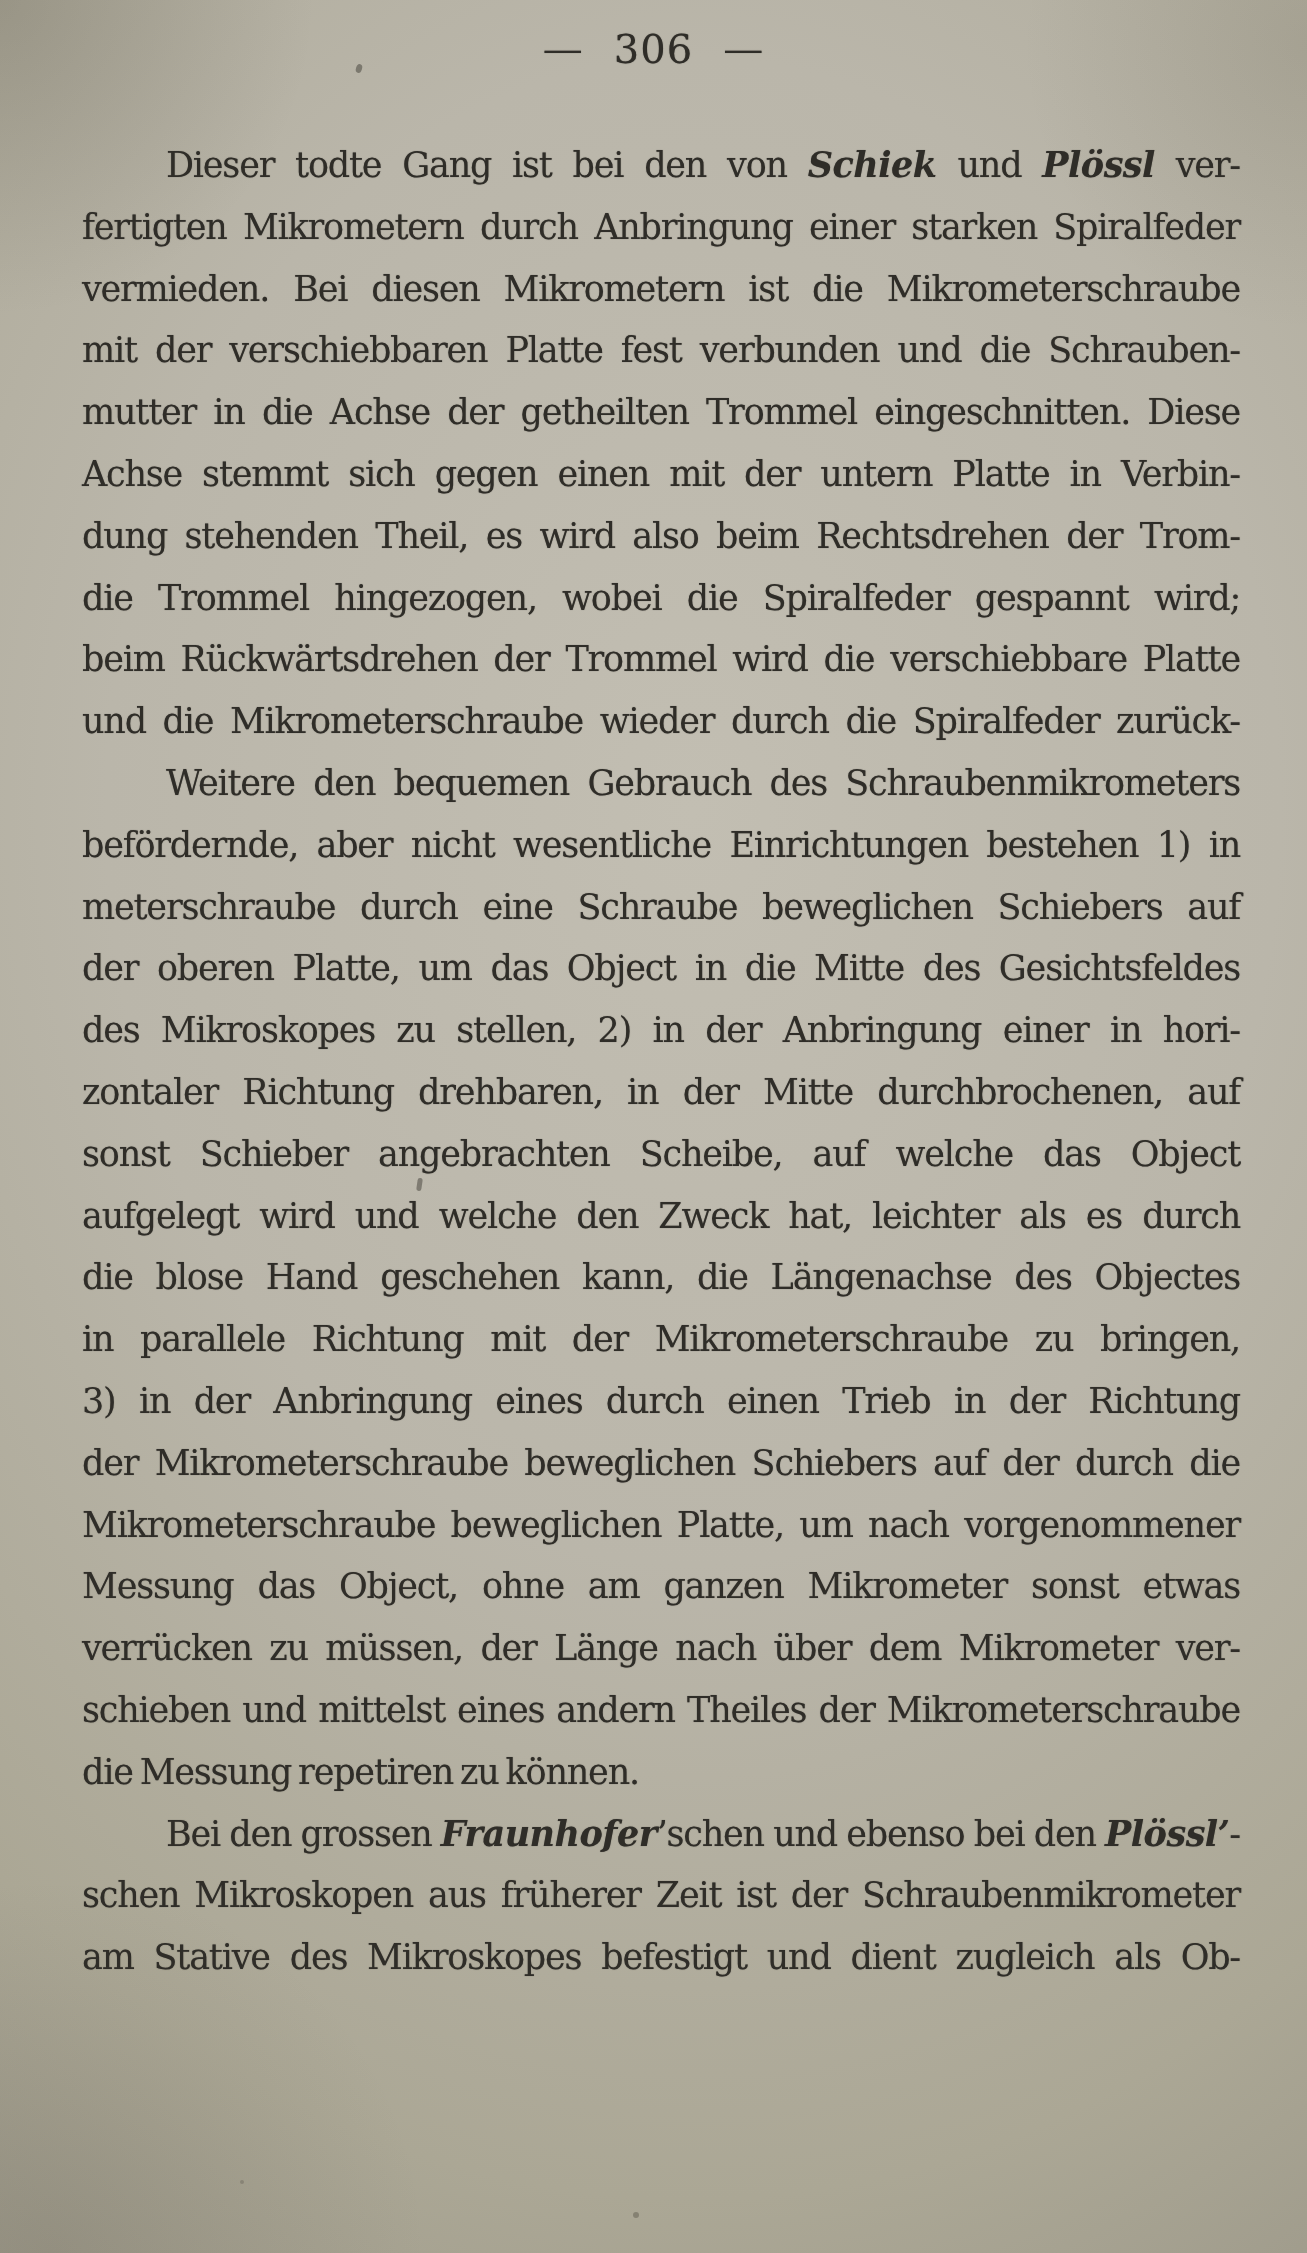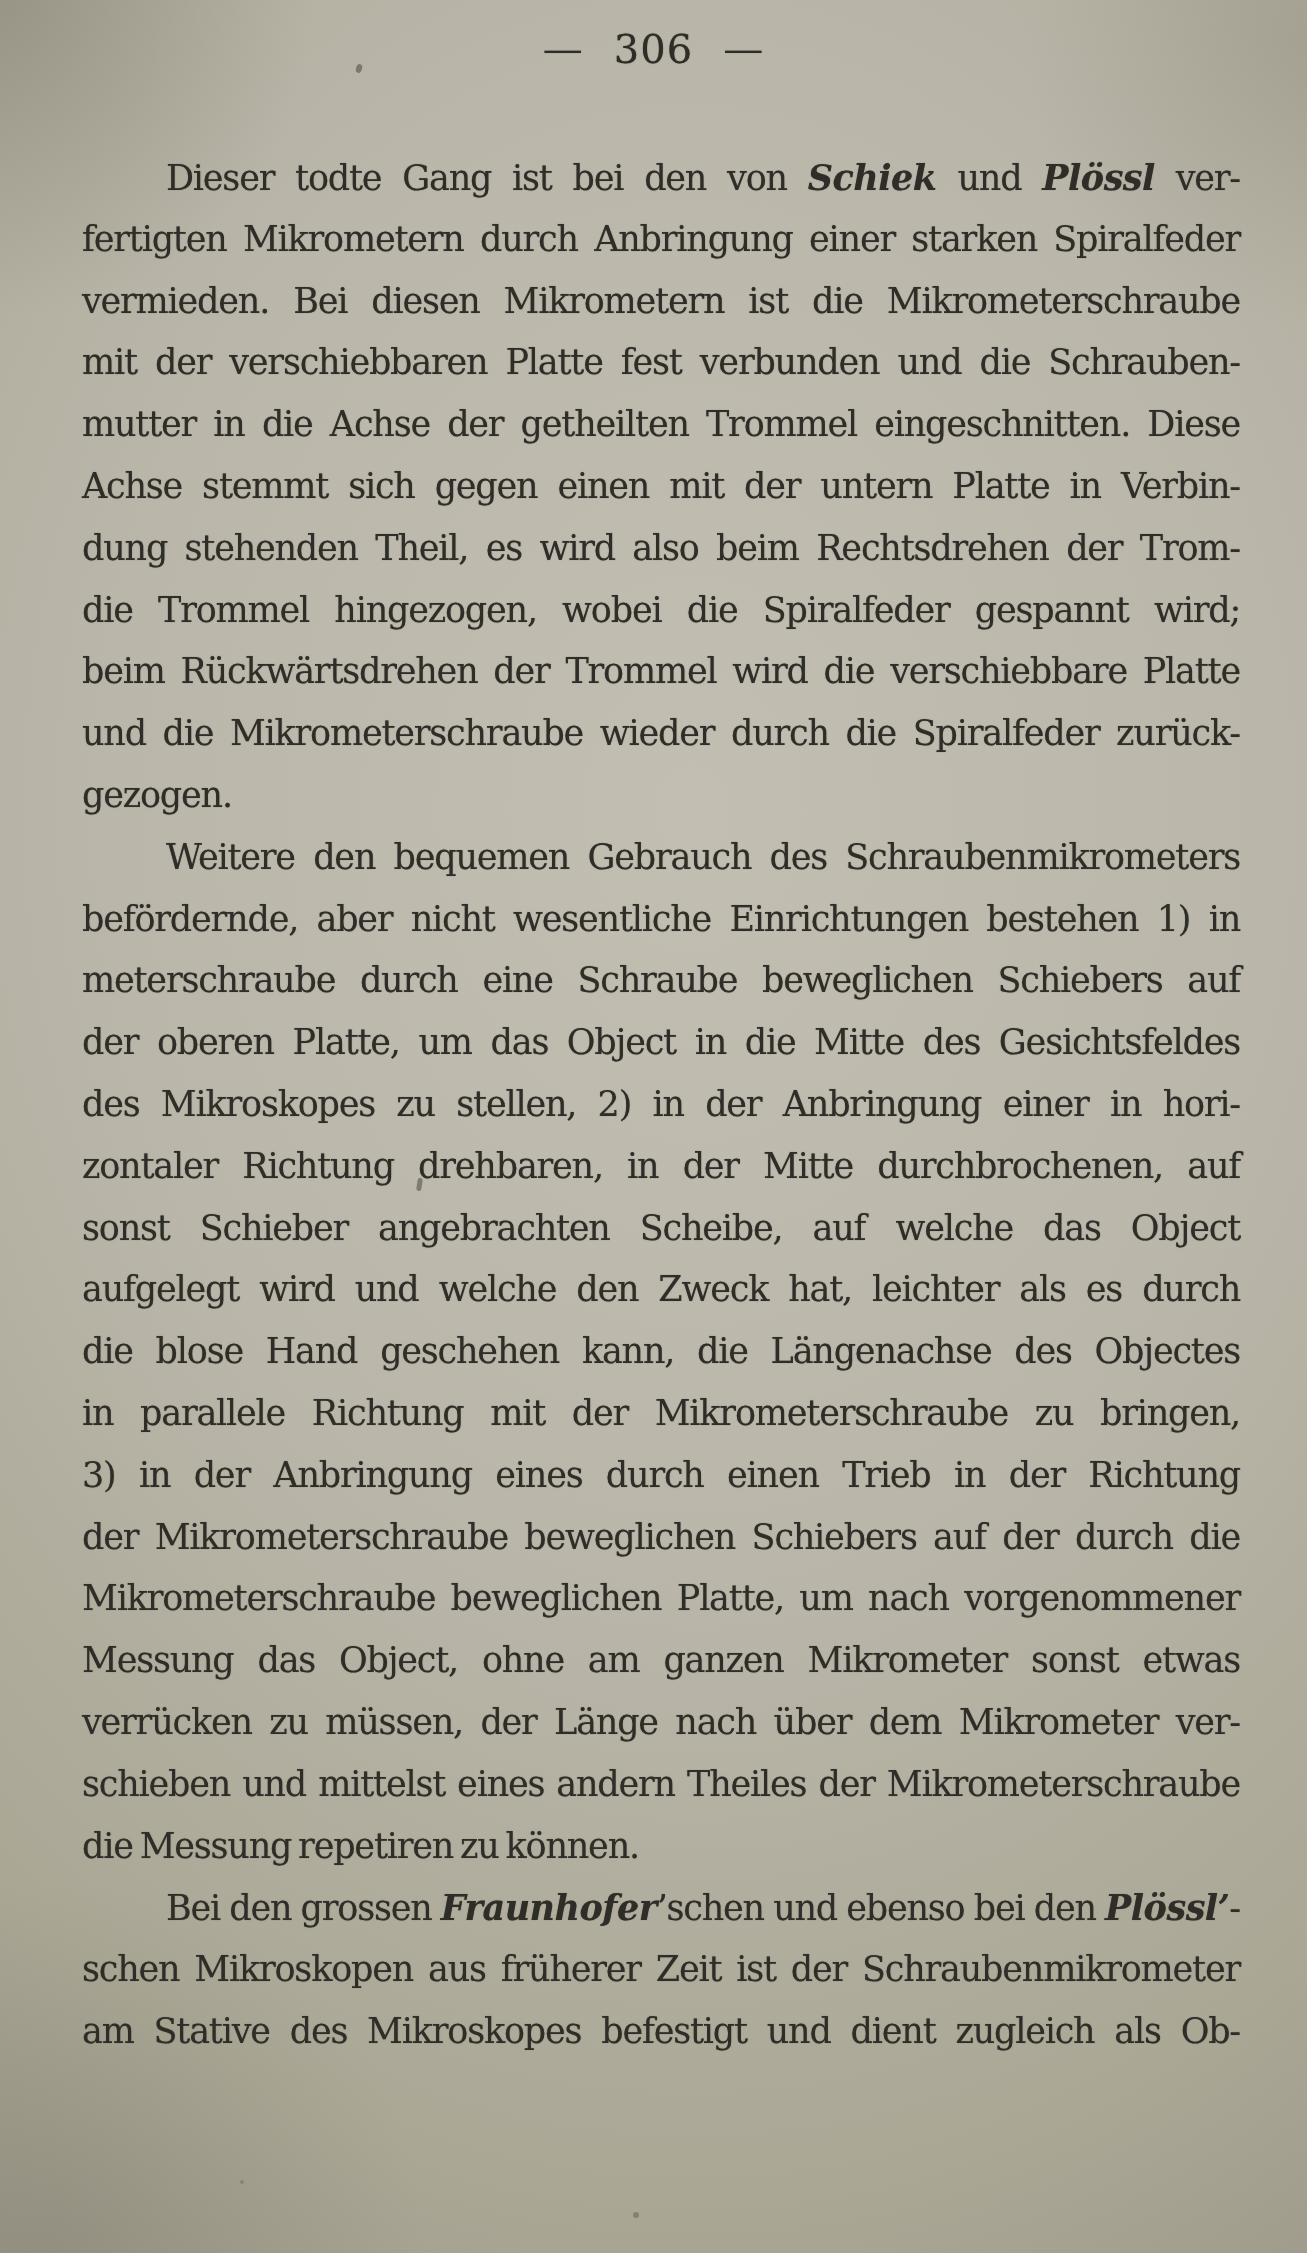--- a/index.html
+++ b/index.html
@@ -23,21 +23,21 @@
     font-size:40px;
     letter-spacing:1px;
     text-shadow:0 0 1px rgba(47,45,40,0.65);
   }
   .header .dash{display:inline-block;margin:0 30px;transform:scaleY(.85);}
   .header .pn{display:inline-block;}
   .textblock{
     position:absolute;
     left:82px;top:134px;width:1158px;
     font-size:35px;
-    line-height:87px;
+    line-height:62px;
     letter-spacing:-1.2px;
     word-spacing:-3px;
     filter:blur(0.25px);
     text-shadow:0 0 1px rgba(47,45,40,0.55);
   }
   .para{margin:0;}
   .line{
     text-align:justify;
     text-align-last:justify;
     height:61.8px;
@@ -65,21 +65,20 @@
         <div class="line indent">Dieser todte Gang ist bei den von <span class="it">Schiek</span> und <span class="it">Plössl</span> ver-</div>
         <div class="line">fertigten Mikrometern durch Anbringung einer starken Spiralfeder</div>
         <div class="line">vermieden.  Bei diesen Mikrometern ist die Mikrometerschraube</div>
         <div class="line">mit der verschiebbaren Platte fest verbunden und die Schrauben-</div>
         <div class="line">mutter in die Achse der getheilten Trommel eingeschnitten. Diese</div>
         <div class="line">Achse stemmt sich gegen einen mit der untern Platte in Verbin-</div>
         <div class="line">dung stehenden Theil, es wird also beim Rechtsdrehen der Trom-</div>
         <div class="line">die Trommel hingezogen, wobei die Spiralfeder gespannt wird;</div>
         <div class="line">beim Rückwärtsdrehen der Trommel wird die verschiebbare Platte</div>
         <div class="line">und die Mikrometerschraube wieder durch die Spiralfeder zurück-</div>
-        <div class="line end">gezogen.</div>
       </div>
       <div class="para">
         <div class="line indent">Weitere den bequemen Gebrauch des Schraubenmikrometers</div>
         <div class="line">befördernde, aber nicht wesentliche Einrichtungen bestehen 1) in</div>
         <div class="line">meterschraube durch eine Schraube beweglichen Schiebers auf</div>
         <div class="line">der oberen Platte, um das Object in die Mitte des Gesichtsfeldes</div>
         <div class="line">des Mikroskopes zu stellen, 2) in der Anbringung einer in hori-</div>
         <div class="line">zontaler Richtung drehbaren, in der Mitte durchbrochenen, auf</div>
         <div class="line">sonst Schieber angebrachten Scheibe, auf welche das Object</div>
         <div class="line">aufgelegt wird und welche den Zweck hat, leichter als es durch</div>

